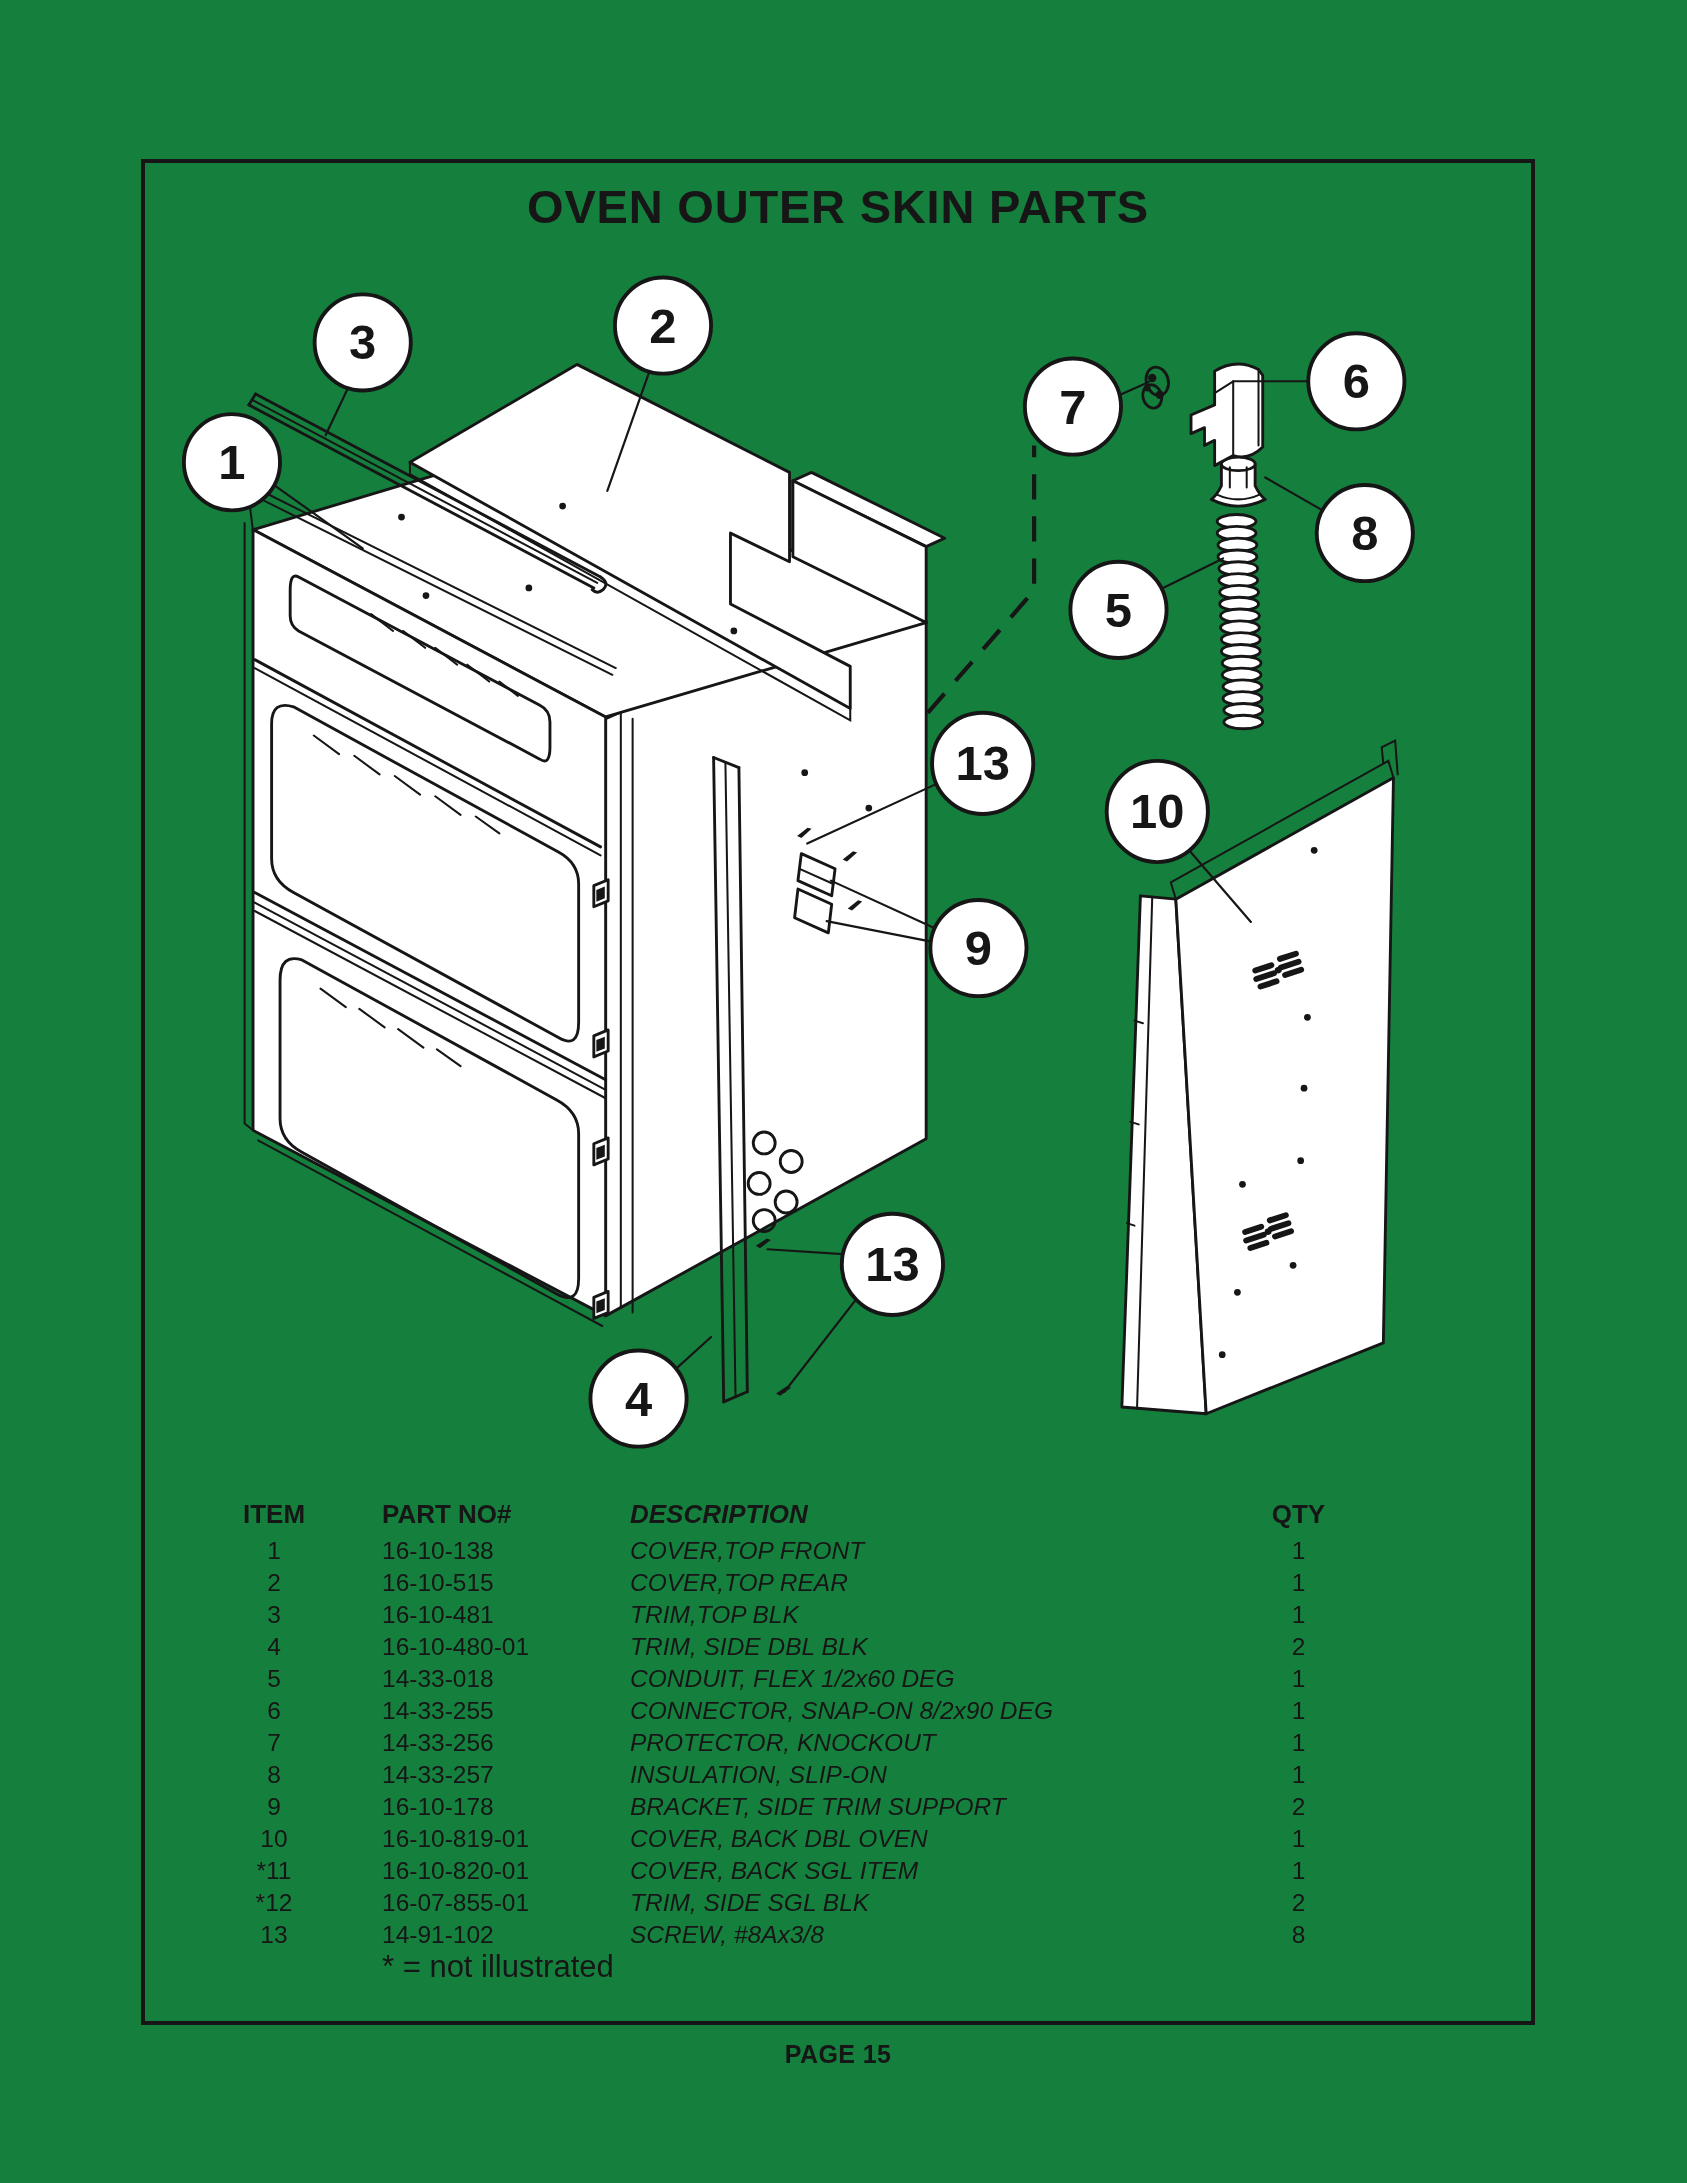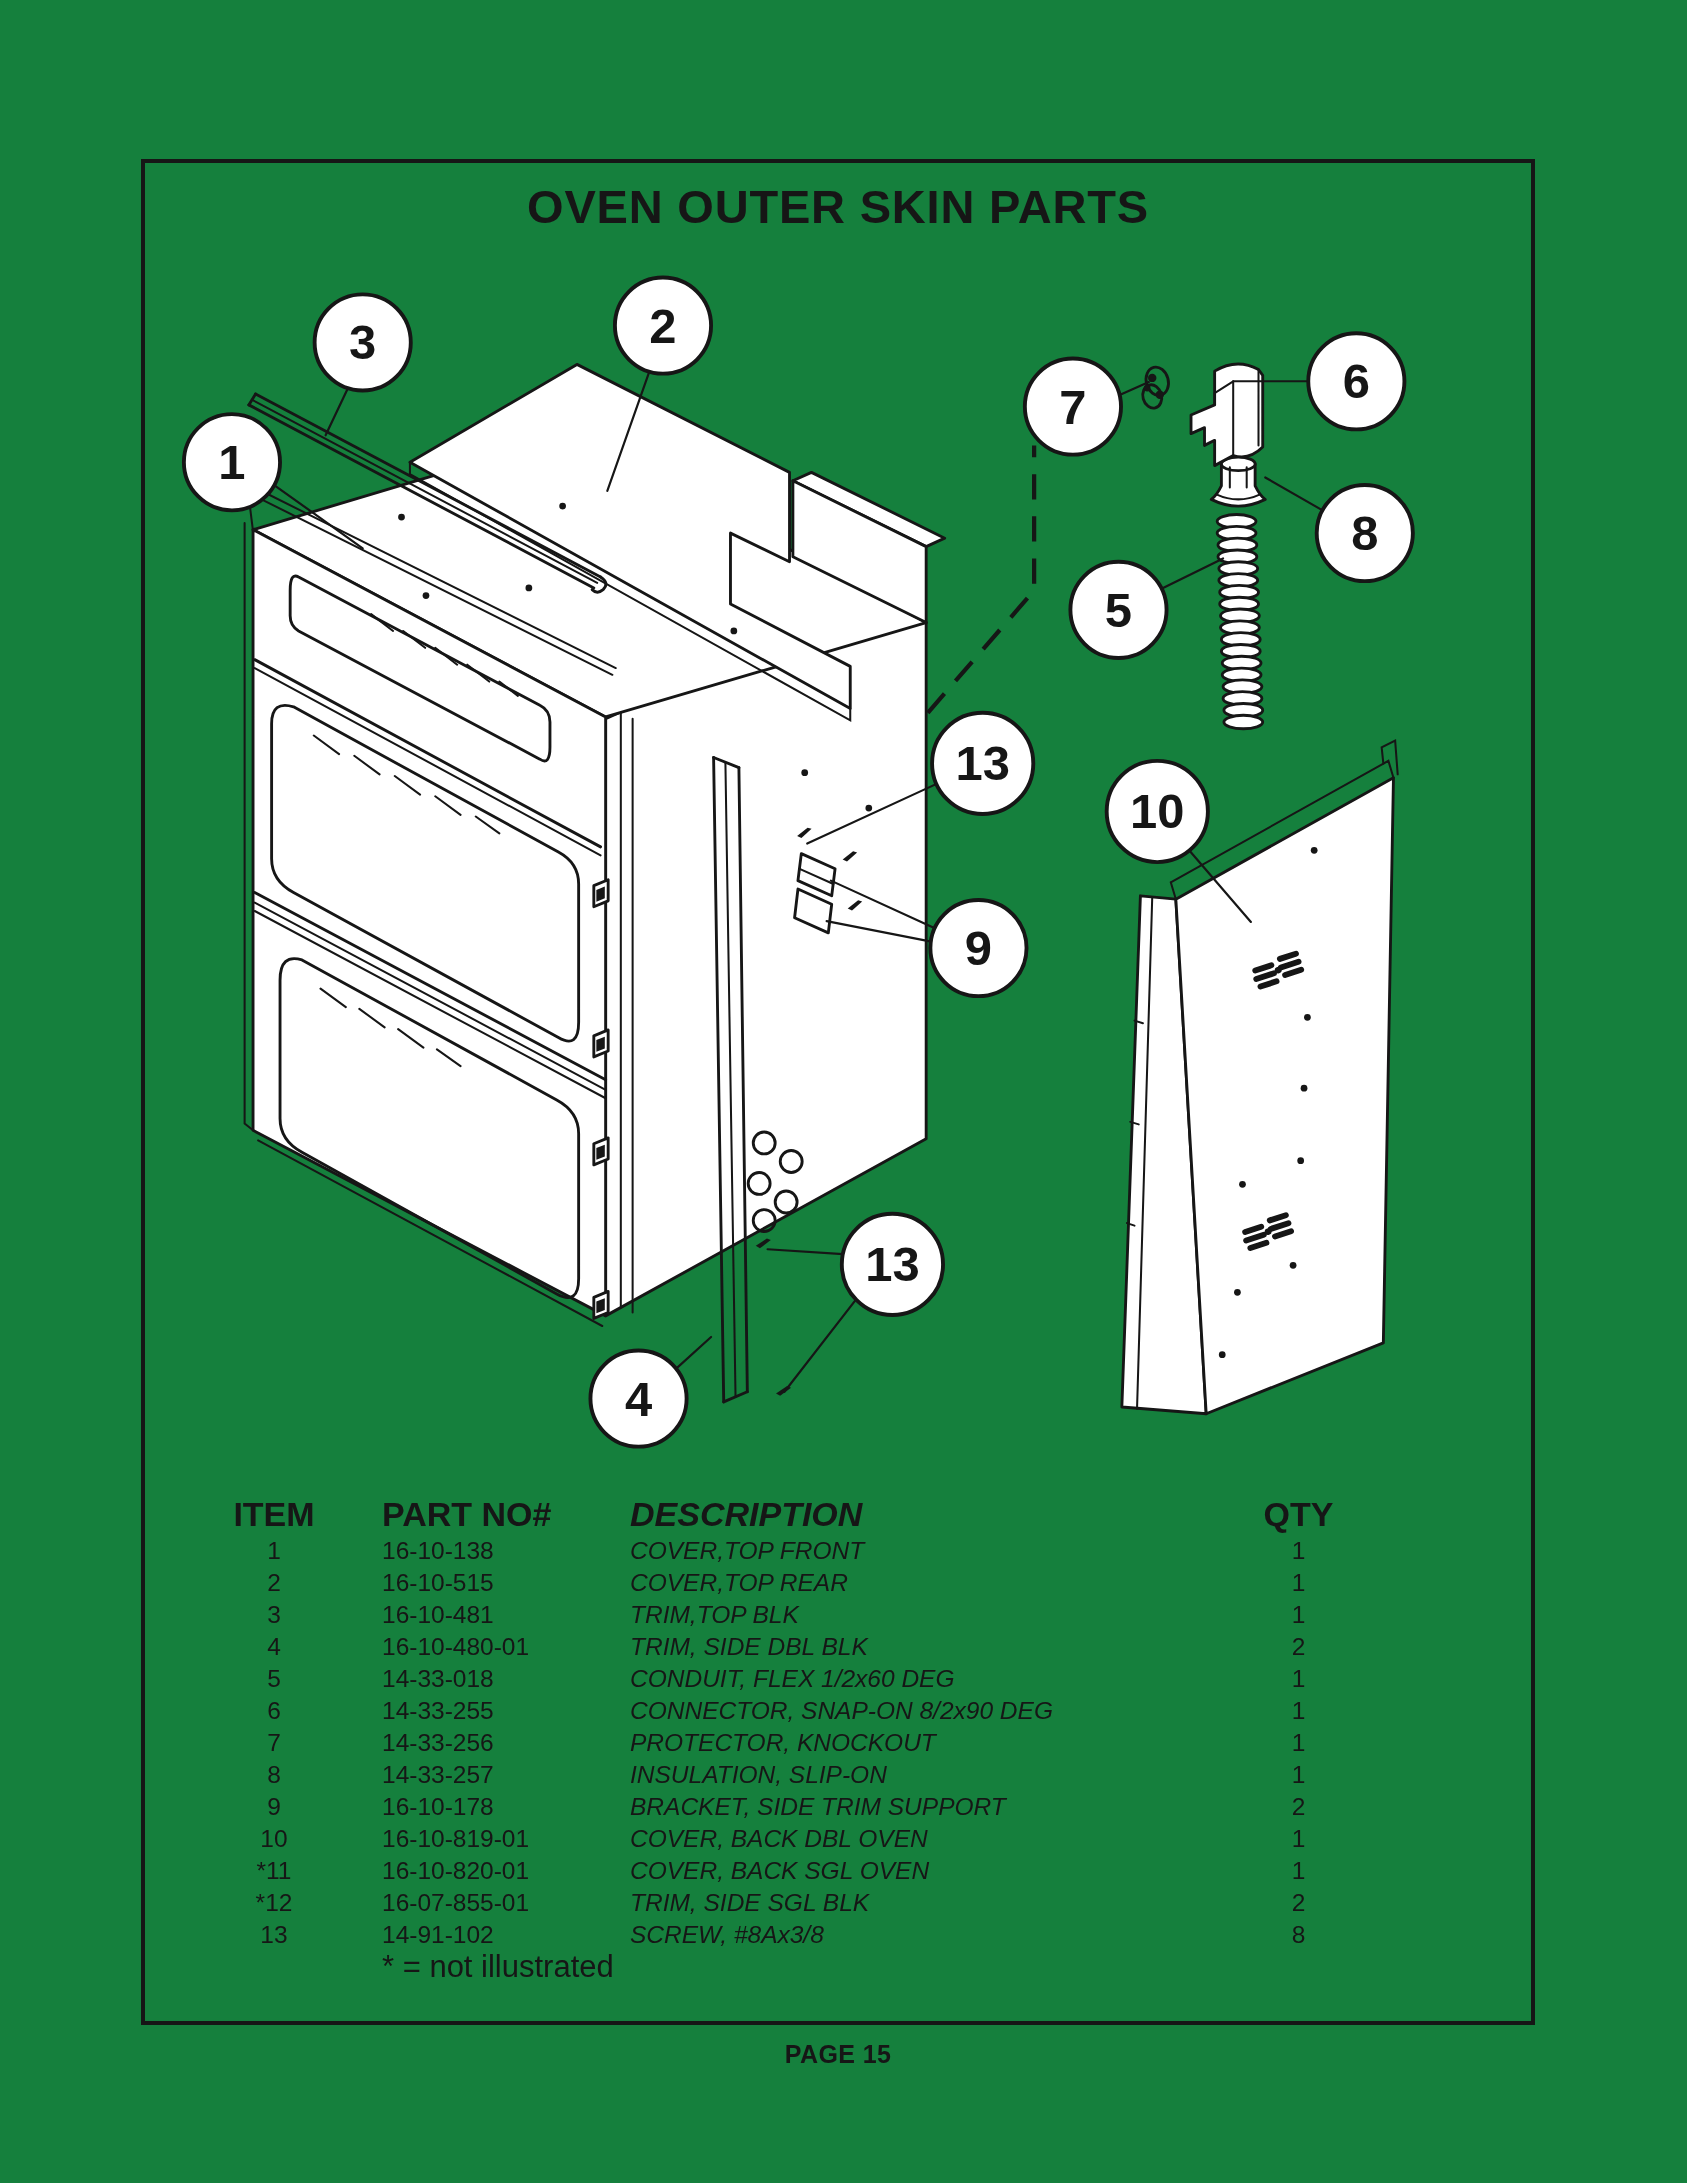--- a/index.html
+++ b/index.html
@@ -13,21 +13,21 @@
   }
   .title{
     position:absolute;left:141px;top:179px;width:1394px;margin:0;
     text-align:center;font-size:47px;font-weight:bold;letter-spacing:0.8px;
   }
   .diagram{position:absolute;left:0;top:0;width:1687px;height:2183px;}
   .parts-table{position:absolute;left:219px;top:1493px;width:1198px;height:523px;font-size:24.5px;}
   .trow{position:relative;height:32px;line-height:32px;}
   .trow.thead{height:42px;line-height:42px;}
   .cell{position:absolute;top:0;white-space:nowrap;}
-  .thead .cell{font-weight:bold;font-size:34px;}
+  .thead .cell{font-weight:bold;font-size:26px;}
   .c-item{left:0;width:110px;text-align:center;}
   .c-part{left:163px;}
   .c-desc{left:411px;font-style:italic;}
   .c-qty{left:1029px;width:101px;text-align:center;}
   .footnote{position:absolute;left:163px;top:456px;font-size:31px;white-space:nowrap;}
   .footer{
     position:absolute;left:141px;top:2040px;width:1394px;text-align:center;
     font-size:25px;letter-spacing:0.4px;font-weight:bold;
   }
   
@@ -364,21 +364,21 @@
     </div>
     <div class="trow">
       <span class="cell c-item">10</span>
       <span class="cell c-part">16-10-819-01</span>
       <span class="cell c-desc">COVER, BACK DBL OVEN</span>
       <span class="cell c-qty">1</span>
     </div>
     <div class="trow">
       <span class="cell c-item">*11</span>
       <span class="cell c-part">16-10-820-01</span>
-      <span class="cell c-desc">COVER, BACK SGL OVEN</span>
+      <span class="cell c-desc">COVER, BACK SGL ITEM</span>
       <span class="cell c-qty">1</span>
     </div>
     <div class="trow">
       <span class="cell c-item">*12</span>
       <span class="cell c-part">16-07-855-01</span>
       <span class="cell c-desc">TRIM, SIDE SGL BLK</span>
       <span class="cell c-qty">2</span>
     </div>
     <div class="trow">
       <span class="cell c-item">13</span>

